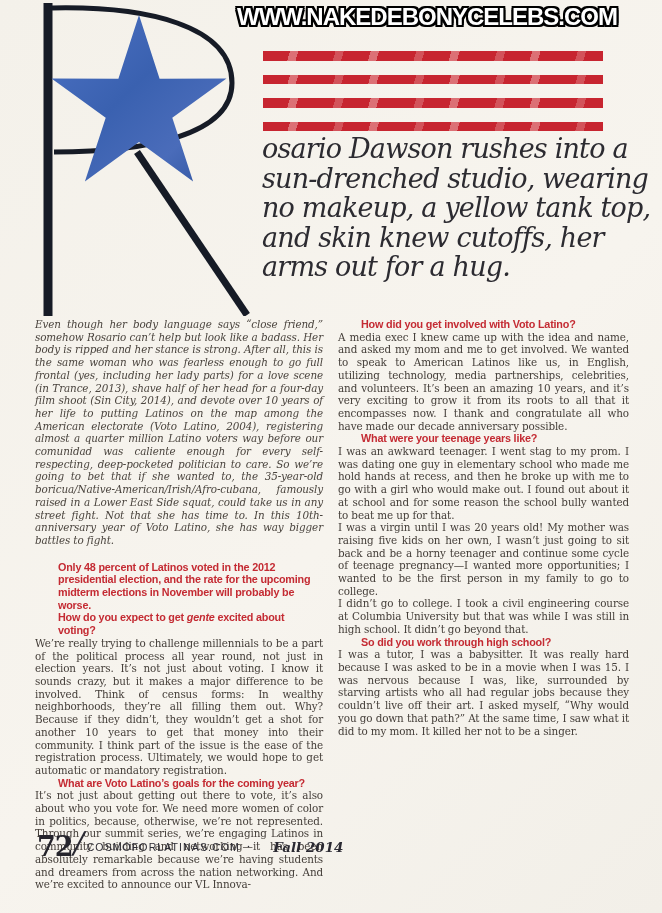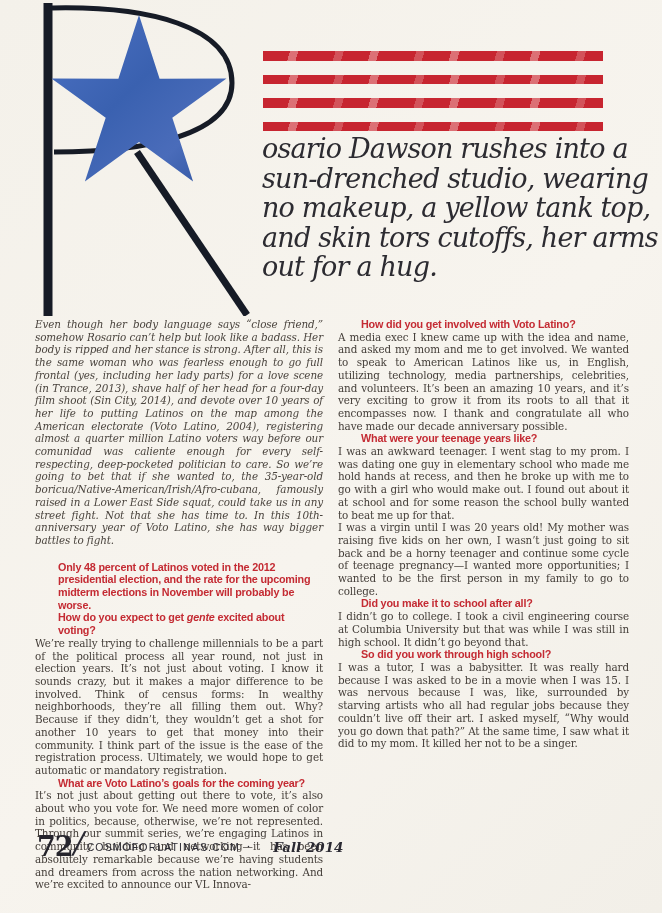--- a/index.html
+++ b/index.html
@@ -71,20 +71,21 @@
     letter-spacing:1.1px; color:#2e2d35; align-self:center; margin-top:9px;
   }
   .issue { font-style:italic; font-weight:bold; font-size:13.5px; color:#2a2932; align-self:center; margin-top:8px; margin-left:21px; }
   .dot-sep { margin:9px 2px 0 7px; align-self:center; color:#2e2d35; font-size:11px; }
 </style>
 </head>
 <body>
 
 <div class="page">
 
+  <div class="watermark">WWW.NAKEDEBONYCELEBS.COM</div>
 
   <div class="dropcap">
     <svg width="216" height="313" viewBox="0 0 216 313">
       <defs>
         <linearGradient id="starGrad" x1="0" y1="0" x2="1" y2="1">
           <stop offset="0" stop-color="#4d72c4"></stop>
           <stop offset="0.45" stop-color="#3a61b0"></stop>
           <stop offset="0.75" stop-color="#4a6cba"></stop>
           <stop offset="1" stop-color="#2e539f"></stop>
         </linearGradient>
@@ -96,38 +97,37 @@
     </svg>
   </div>
 
   <div class="stripes">
     <div class="stripe"></div>
     <div class="stripe"></div>
     <div class="stripe"></div>
     <div class="stripe"></div>
   </div>
 
-  <div class="intro">osario Dawson rushes into a sun-drenched studio, wearing no makeup, a yellow tank top, and skin tors cutoffs, her arms out for a hug.</div>
+  <div class="intro">osario Dawson rushes into a sun-drenched studio, wearing no makeup, a yellow tank top, and skin knew cutoffs, her arms out for a hug.</div>
 
   <div class="col col-left">
     <p class="lede">Even though her body language says “close friend,” somehow Rosario can’t help but look like a badass. Her body is ripped and her stance is strong. After all, this is the same woman who was fearless enough to go full frontal (yes, including her lady parts) for a love scene (in Trance, 2013), shave half of her head for a four-day film shoot (Sin City, 2014), and devote over 10 years of her life to putting Latinos on the map among the American electorate (Voto Latino, 2004), registering almost a quarter million Latino voters way before our comunidad was caliente enough for every self-respecting, deep-pocketed politician to care. So we’re going to bet that if she wanted to, the 35-year-old boricua/Native-American/Irish/Afro-cubana, famously raised in a Lower East Side squat, could take us in any street fight. Not that she has time to. In this 10th-anniversary year of Voto Latino, she has way bigger battles to fight.</p>
     <p class="statement">Only 48 percent of Latinos voted in the 2012 presidential election, and the rate for the upcoming midterm elections in November will probably be worse.</p>
     <p class="q"><span>How do you expect to get </span><span class="it">gente</span><span> excited about voting?</span></p>
     <p>We’re really trying to challenge millennials to be a part of the political process all year round, not just in election years. It’s not just about voting. I know it sounds crazy, but it makes a major difference to be involved. Think of census forms: In wealthy neighborhoods, they’re all filling them out. Why? Because if they didn’t, they wouldn’t get a shot for another 10 years to get that money into their community. I think part of the issue is the ease of the registration process. Ultimately, we would hope to get automatic or mandatory registration.</p>
     <p class="q">What are Voto Latino’s goals for the coming year?</p>
     <p>It’s not just about getting out there to vote, it’s also about who you vote for. We need more women of color in politics, because, otherwise, we’re not represented. Through our summit series, we’re engaging Latinos in community building and networking—it has been absolutely remarkable because we’re having students and dreamers from across the nation networking. And we’re excited to announce our VL Innova-</p>
   </div>
 
   <div class="col col-right">
     <p class="q">How did you get involved with Voto Latino?</p>
     <p>A media exec I knew came up with the idea and name, and asked my mom and me to get involved. We wanted to speak to American Latinos like us, in English, utilizing technology, media partnerships, celebrities, and volunteers. It’s been an amazing 10 years, and it’s very exciting to grow it from its roots to all that it encompasses now. I thank and congratulate all who have made our decade anniversary possible.</p>
     <p class="q">What were your teenage years like?</p>
     <p>I was an awkward teenager. I went stag to my prom. I was dating one guy in elementary school who made me hold hands at recess, and then he broke up with me to go with a girl who would make out. I found out about it at school and for some reason the school bully wanted to beat me up for that.</p>
     <p>I was a virgin until I was 20 years old! My mother was raising five kids on her own, I wasn’t just going to sit back and be a horny teenager and continue some cycle of teenage pregnancy—I wanted more opportunities; I wanted to be the first person in my family to go to college.</p>
-    <p class="q">Did you make it to school after all?</p>
     <p>I didn’t go to college. I took a civil engineering course at Columbia University but that was while I was still in high school. It didn’t go beyond that.</p>
     <p class="q">So did you work through high school?</p>
     <p>I was a tutor, I was a babysitter. It was really hard because I was asked to be in a movie when I was 15. I was nervous because I was, like, surrounded by starving artists who all had regular jobs because they couldn’t live off their art. I asked myself, “Why would you go down that path?” At the same time, I saw what it did to my mom. It killed her not to be a singer.</p>
   </div>
 
   <div class="footer">
     <span class="page-num">72</span>
     <span class="footer-slash">/</span>
     <span class="site-name">COSMOFORLATINAS.COM</span>
     <span class="dot-sep">·</span>

